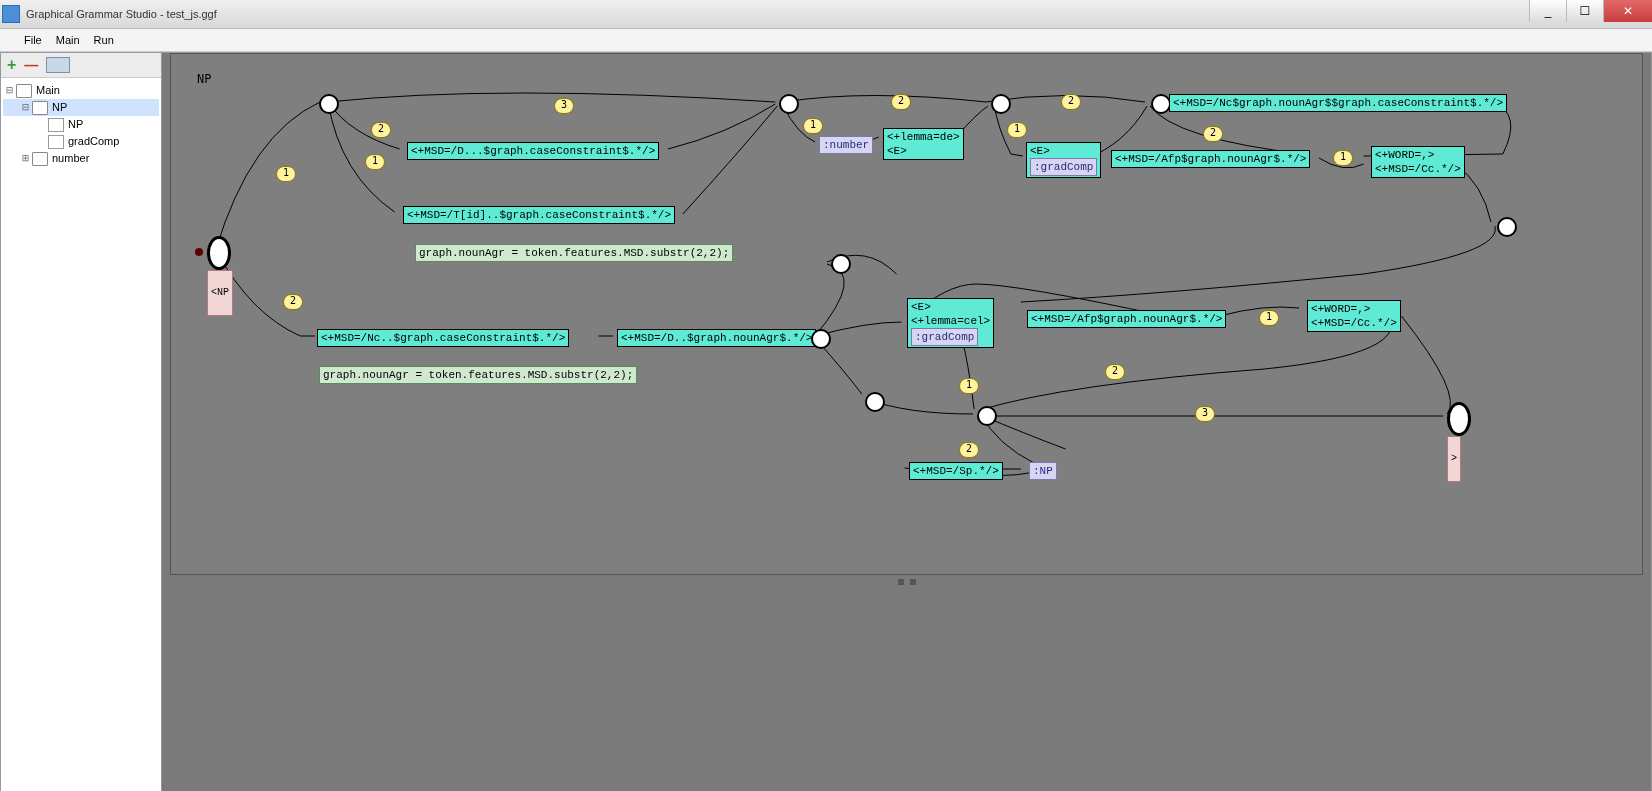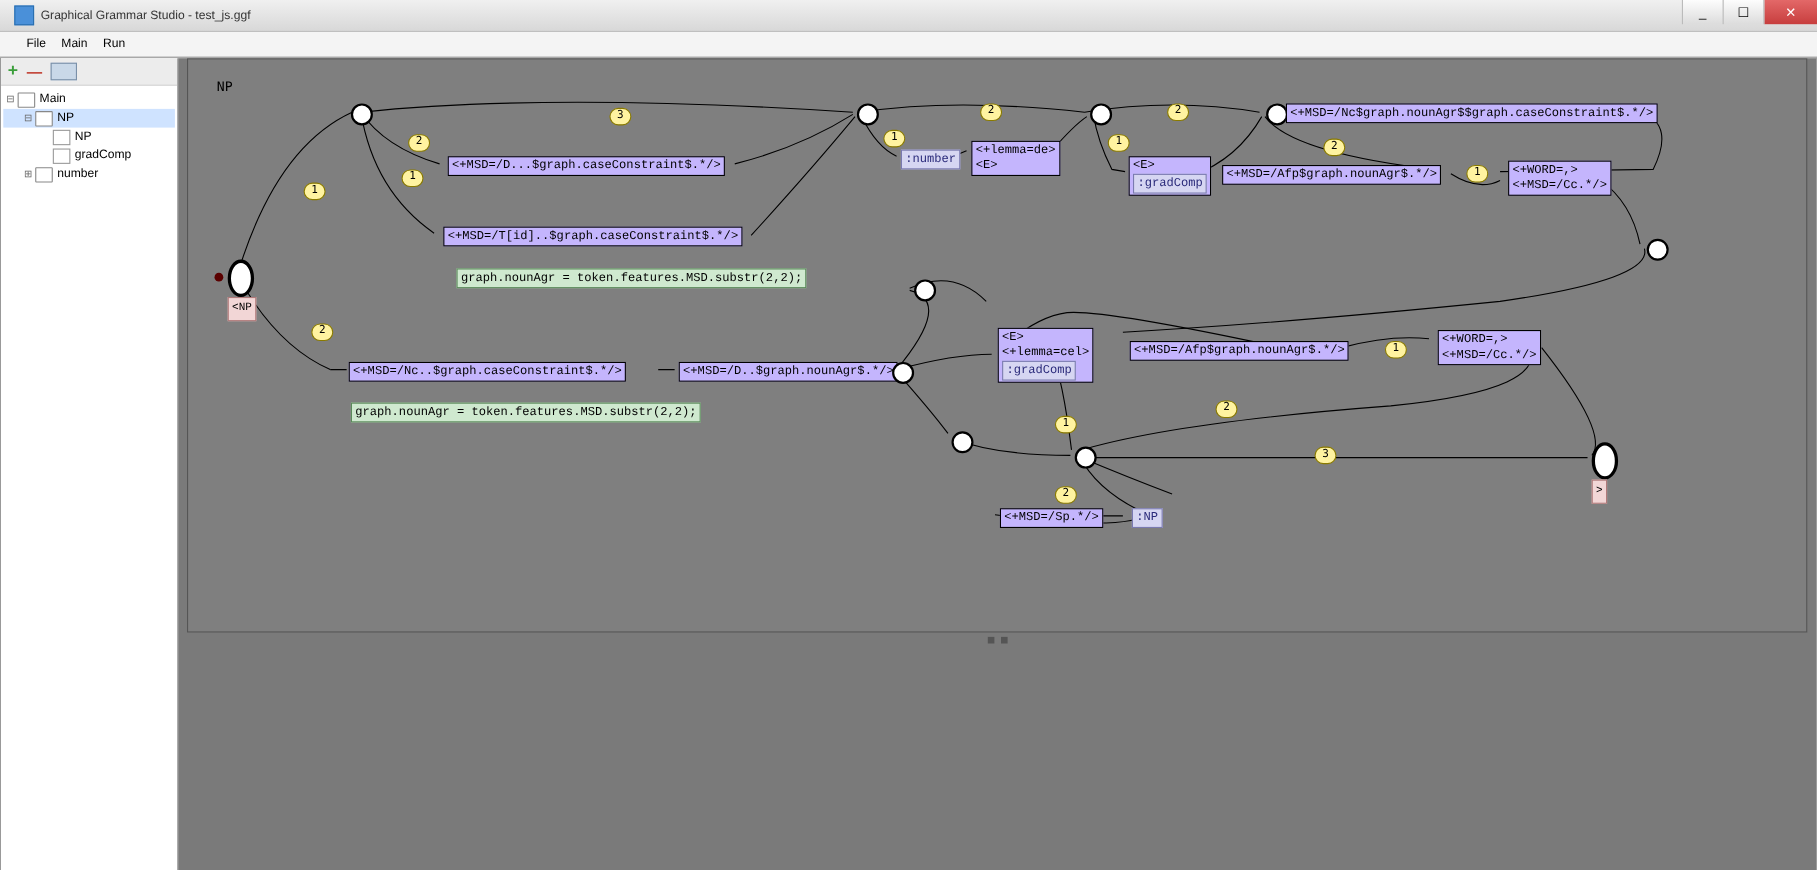--- a/index.html
+++ b/index.html
@@ -1,16 +1,16 @@
 <!DOCTYPE html>
 <html><head>
 <meta charset="utf-8">
 <style>
 html,body{margin:0;padding:0;width:1652px;height:791px;font-family:Tahoma,Arial,sans-serif;font-size:11px;background:#e8e8e8;overflow:hidden}
-.titlebar{height:28px;background:linear-gradient(#f0f0f0,#d8d8d8);border-bottom:1px solid #bbb;display:flex;align-items:center;padding:0 13px;position:relative}
+.titlebar{height:28px;background:linear-gradient(#f0f0f0,#d8d8d8);border-bottom:1px solid #bbb;display:flex;align-items:center;padding:0 2px;position:relative}
 .titlebar .app-icon{width:16px;height:16px;background:#4a90d9;border:1px solid #2a6fb0;margin-right:6px;display:inline-block}
 .titlebar .title{color:#333}
 .win-btns{position:absolute;right:0;top:0;display:flex}
 .win-btn{width:36px;height:22px;display:flex;align-items:center;justify-content:center;background:linear-gradient(#fdfdfd,#dcdcdc);border-left:1px solid #bbb;font-family:Arial;font-size:12px}
 .win-btn.close{background:linear-gradient(#e36868,#c73e3e);color:#fff;width:48px}
 .menubar{height:22px;background:#f4f4f4;display:flex;align-items:center;padding:0 24px;border-bottom:1px solid #ccc}
 .menubar span{margin-right:14px;cursor:default}
 .workspace{display:flex;height:740px;border:1px solid #999;margin:0}
 .sidebar{width:160px;background:#fff;border-right:1px solid #999;display:flex;flex-direction:column}
 .toolbar{height:24px;background:#ececec;display:flex;align-items:center;padding:0 6px;border-bottom:1px solid #ccc}
@@ -23,24 +23,24 @@
 .tree .ico{width:14px;height:12px;margin-right:4px;display:inline-block}
 .tree .folder{background:#fff;border:1px solid #888;border-radius:1px}
 .tree .file{background:#fff;border:1px solid #999}
 .tree .sel{background:#cfe3ff}
 .tree .ind1{padding-left:18px}
 .tree .ind2{padding-left:34px}
 .canvas-wrap{flex:1;background:#7a7a7a;position:relative;overflow:hidden}
 .canvas{position:absolute;left:8px;top:0;right:8px;height:520px;background:#7f7f7f;border:1px solid #555}
 .gtitle{position:absolute;left:26px;top:18px;font-family:monospace;font-size:12px;color:#000}
 .node{position:absolute;font-family:"Courier New",monospace;font-size:11px;line-height:14px;white-space:nowrap}
-.box{background:#c4b5fd;border:1px solid #000;padding:1px 3px}
+.box{background:#5eead4;border:1px solid #000;padding:1px 3px}
 .action{background:#cfe9cf;border:1px solid #5a8a5a;padding:1px 3px}
 .ref{background:#d6d6f2;border:1px solid #7a7ab0;padding:1px 3px;color:#2a2a7a}
-.startlbl{background:#f2d6d6;border:1px solid #b07a7a;padding:3px 3px;font-size:10px}
+.startlbl{background:#f2d6d6;border:1px solid #b07a7a;padding:15px 3px;font-size:10px}
 .circle{width:16px;height:16px;border:2px solid #000;border-radius:50%;background:#fff}
 .bigcircle{width:18px;height:28px;border:3px solid #000;border-radius:50%/50%;background:#fff}
 .pill{position:absolute;width:18px;height:14px;border:1px solid #8a7a00;border-radius:8px;background:#fff3a0;font-size:10px;text-align:center;line-height:12px;font-family:monospace}
 svg.edges{position:absolute;left:0;top:0;width:100%;height:100%;pointer-events:none}
 svg.edges path{stroke:#000;fill:none;stroke-width:1}
 .scroll-stub{position:absolute;left:8px;right:8px;height:6px;top:526px;display:flex;justify-content:center;gap:6px}
 .scroll-stub span{width:6px;height:6px;background:#555}
 </style>
 </head>
 <body>

